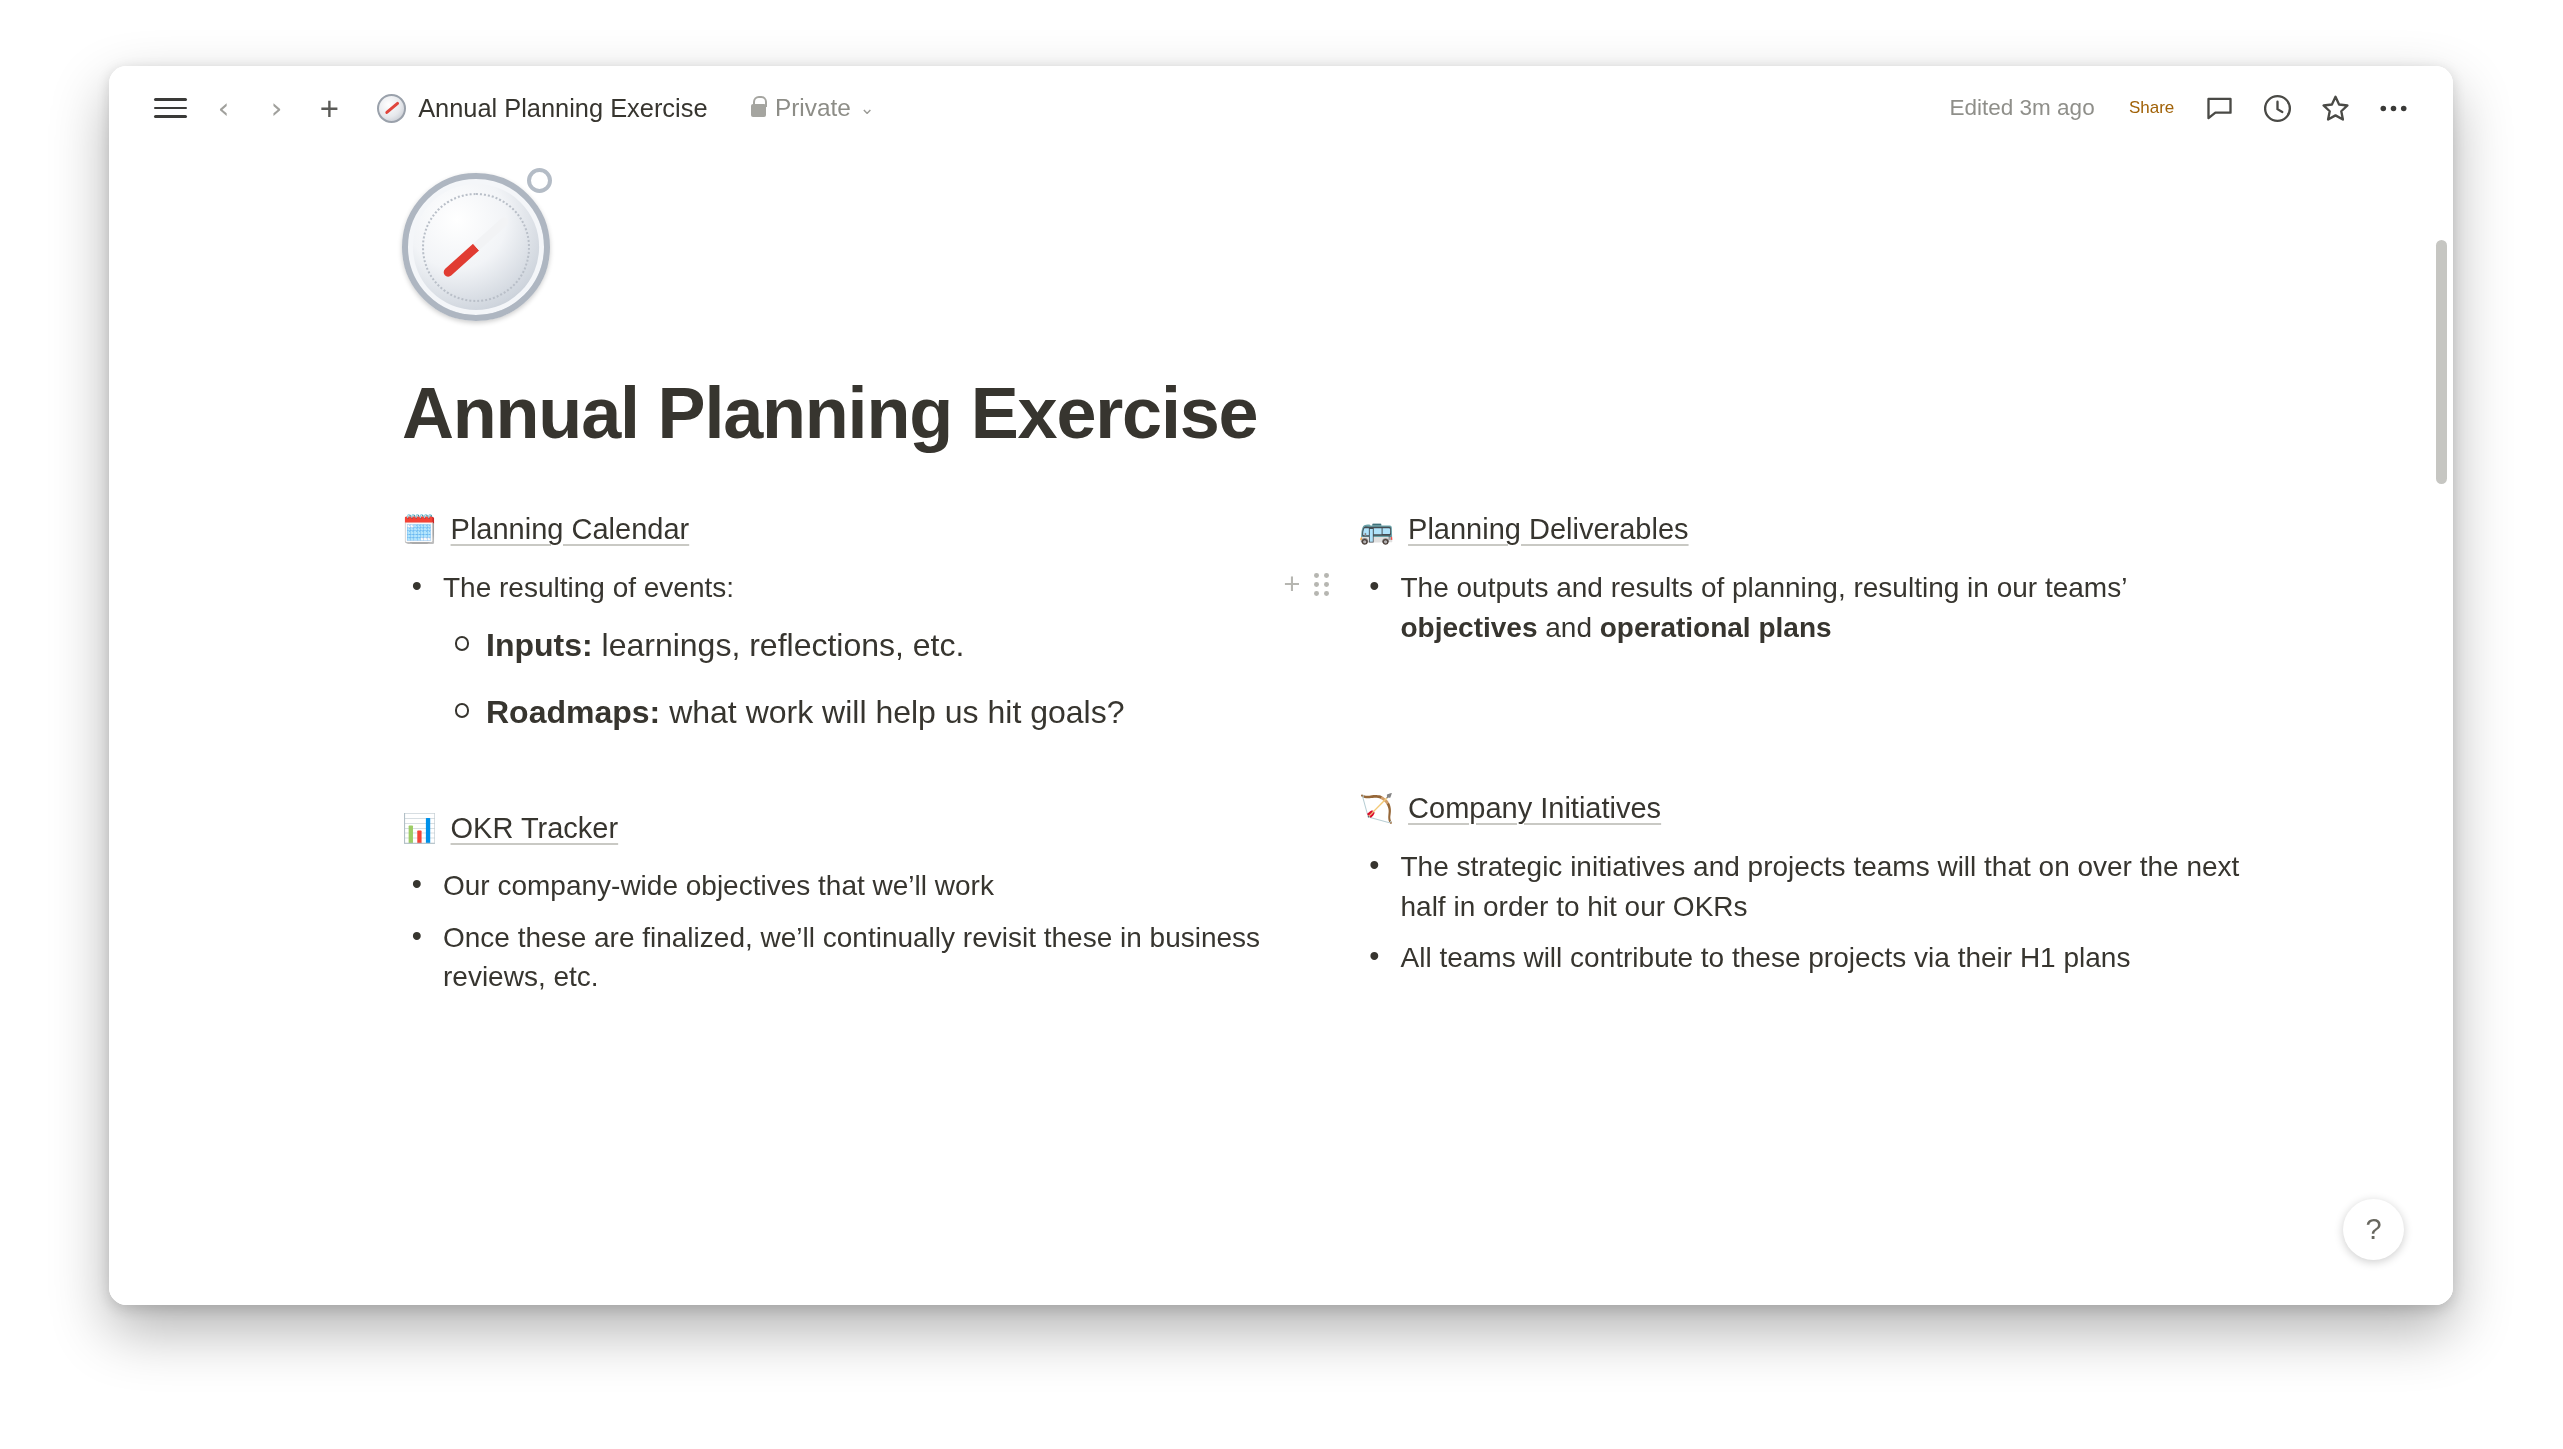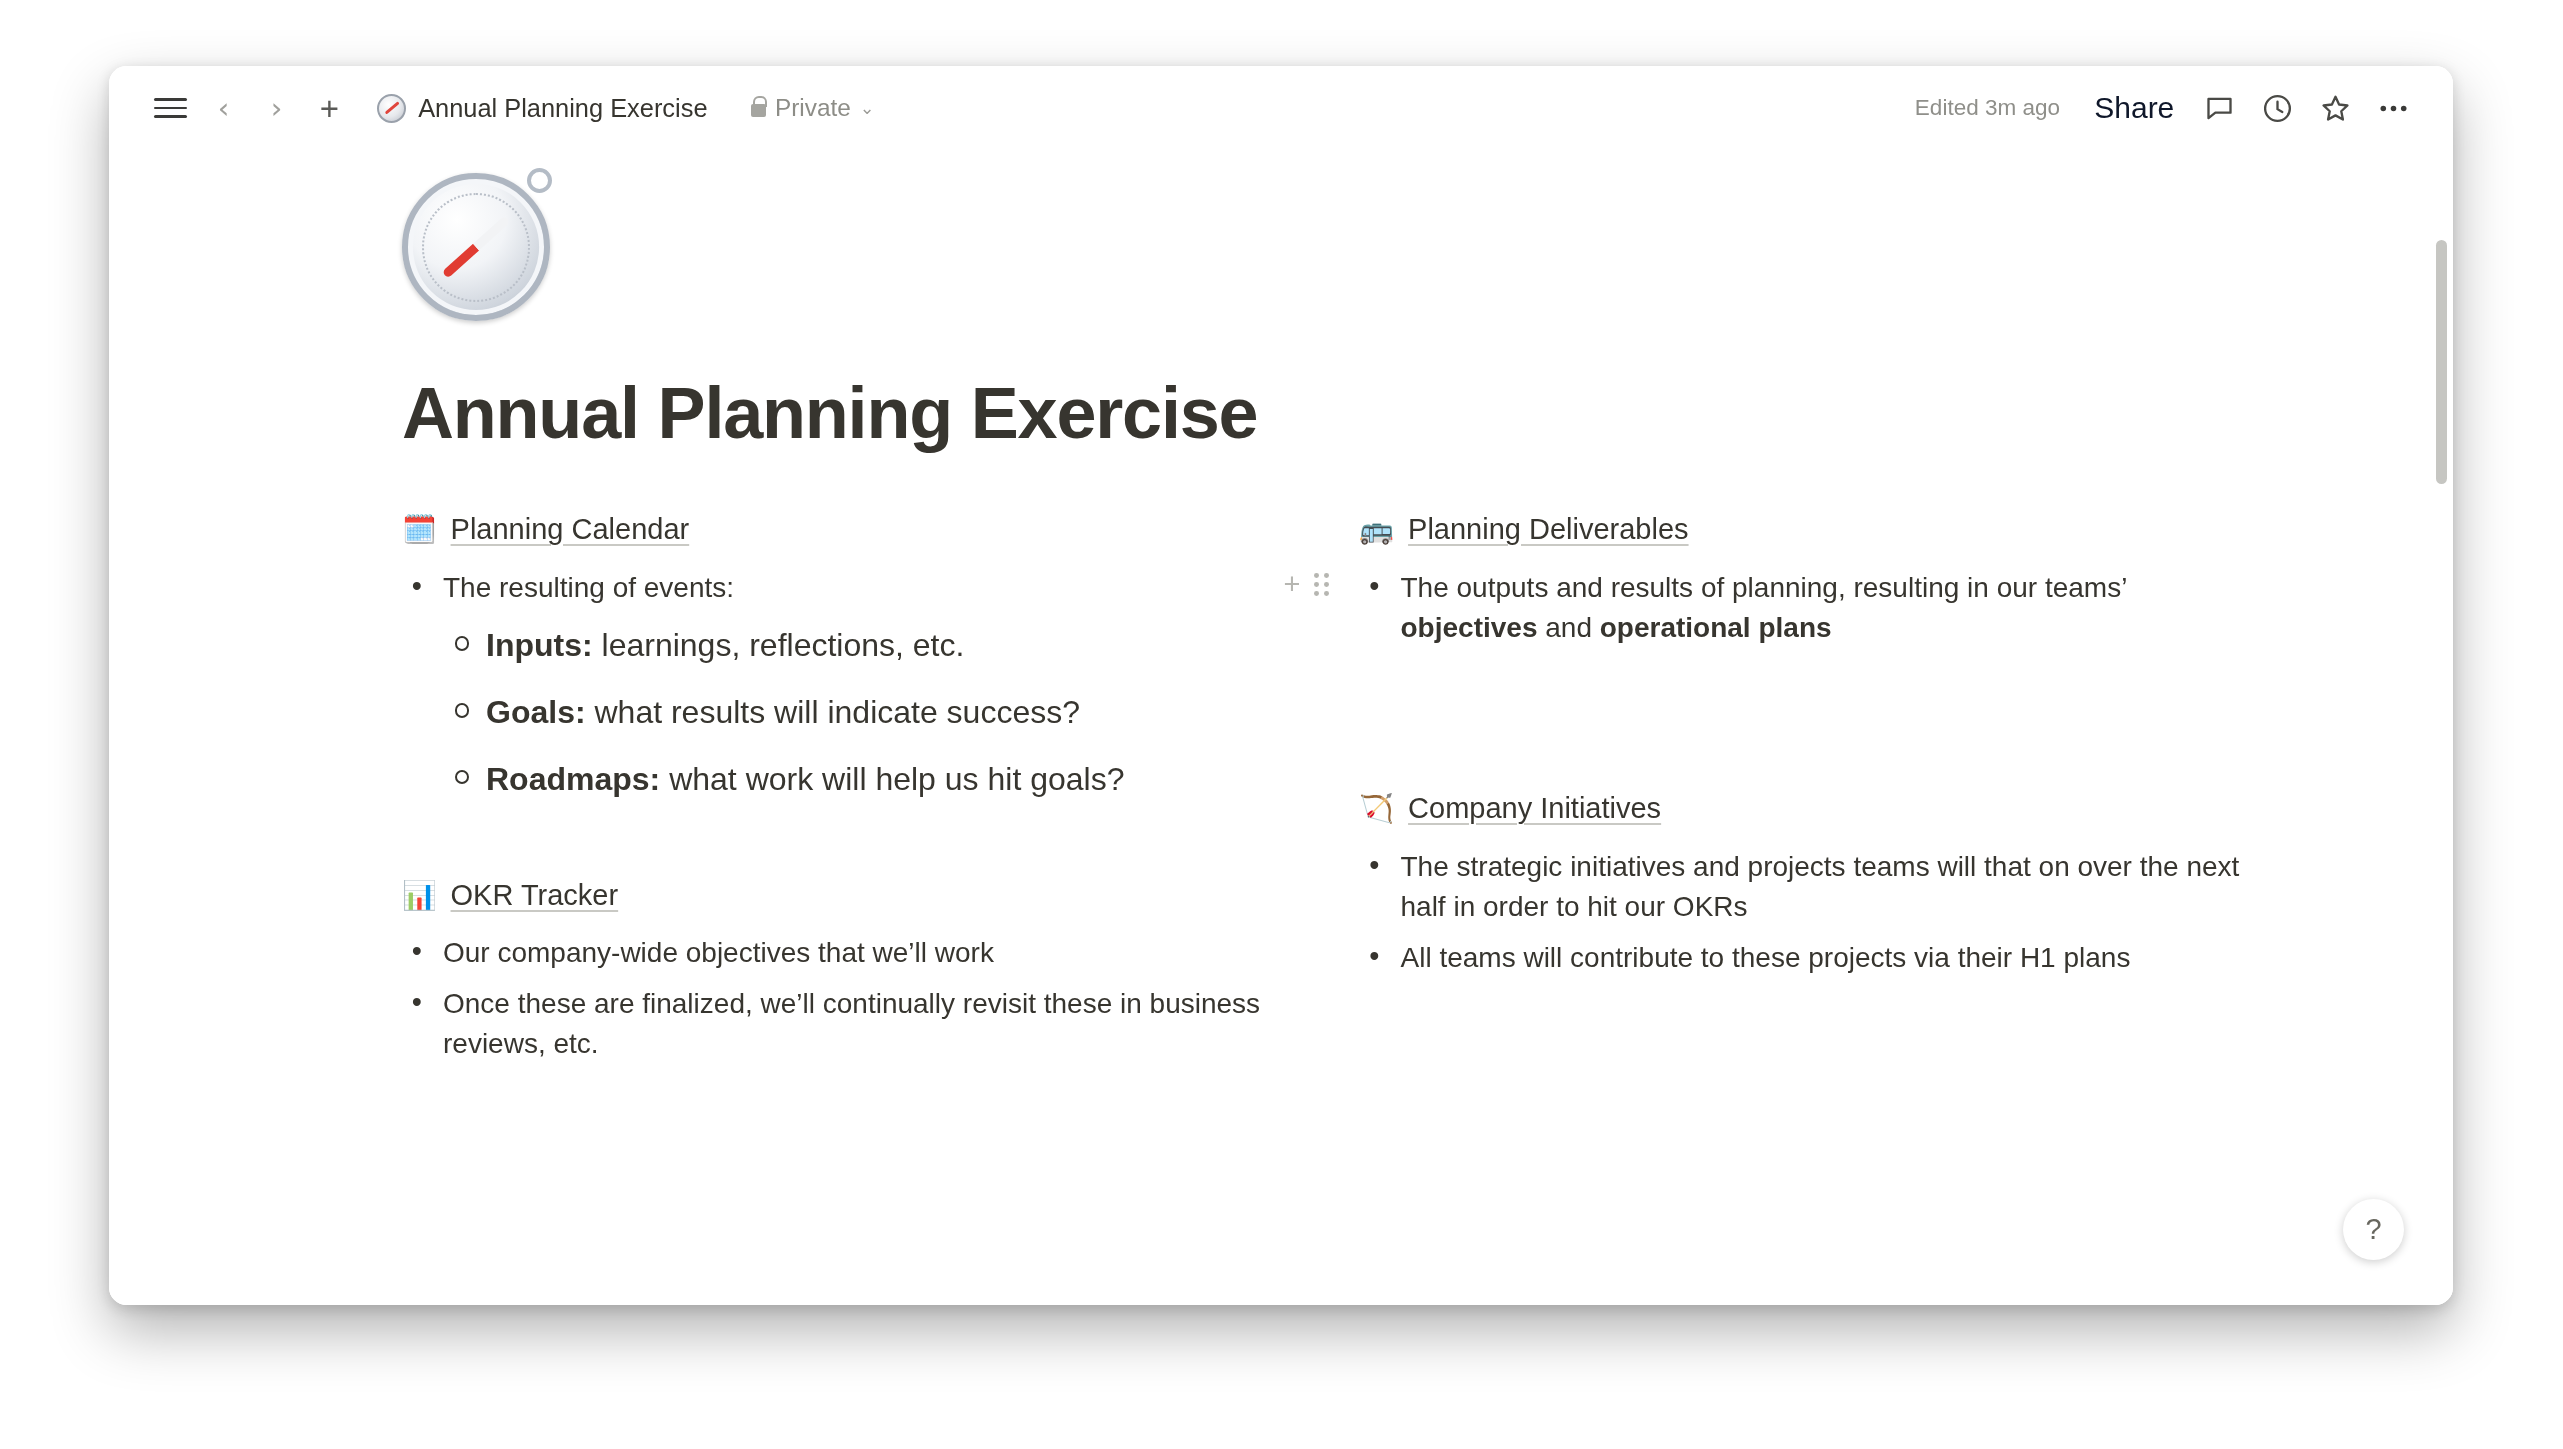--- a/index.html
+++ b/index.html
@@ -84,21 +84,21 @@
     border-bottom: none; border-radius: 5.9px 5.9px 0 0;
   }
   .caret { font-size: 17.6px; color: #9b9b96; }
 
   .tb-right {
     margin-left: auto;
     display: flex; align-items: center; gap: 5px; text-align: right;
   }
   .edited { font-size: 22.5px; color: #8f8f8a; margin-right: 15.6px; white-space: nowrap; }
   .share-btn {
-    font-size: 30px; color: #0f172a; padding: 8.8px 13.7px; border-radius: 6.8px;
+    font-size: 17px; color: #a16207; padding: 8.8px 13.7px; border-radius: 6.8px;
   }
   svg.ic { display: block; }
 
   
   .body {
     position: relative;
     height: calc(100% - 84px);
     overflow: hidden;
     background: #ffffff;
   }
@@ -318,23 +318,20 @@
               <div class="sec-head">
                 <span class="sec-emoji">🗓️</span>
                 <span class="sec-link">Planning Calendar</span>
               </div>
               <ul class="l1">
                 <li>
                   <span>The resulting of events:</span>
                   <ul class="l2">
                     <li>
                       <b>Inputs:</b><span> learnings, reflections, etc.</span>
-                    </li>
-                    <li>
-                      <b>Goals:</b><span> what results will indicate success?</span>
                     </li>
                     <li>
                       <b>Roadmaps:</b><span> what work will help us hit goals?</span>
                     </li>
                   </ul>
                 </li>
               </ul>
             </div>
 
             <div class="section">

